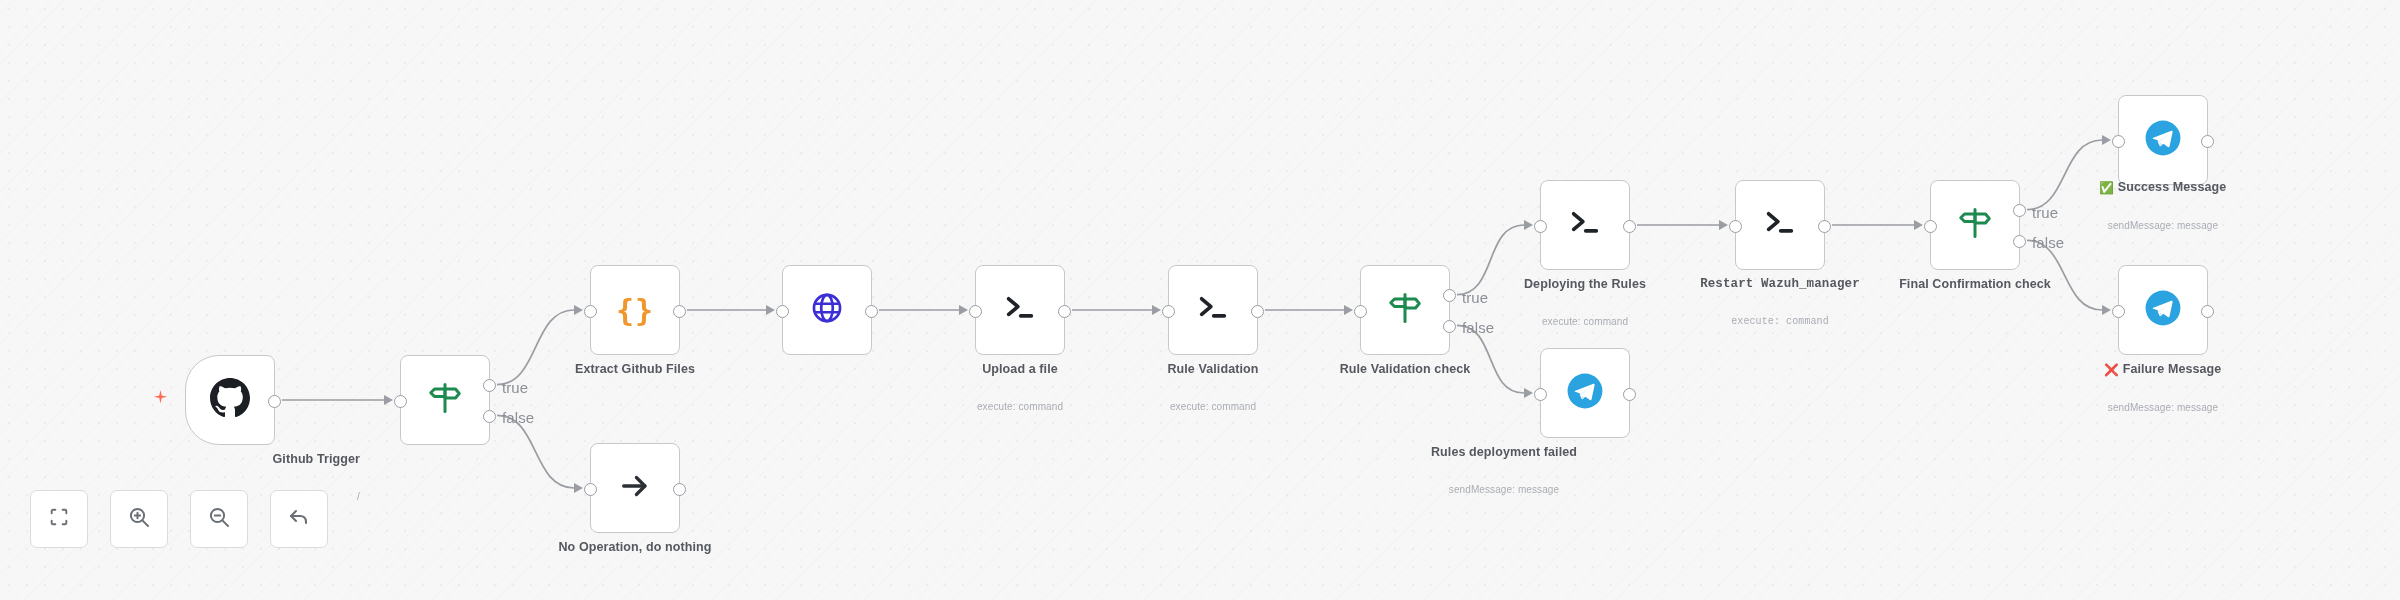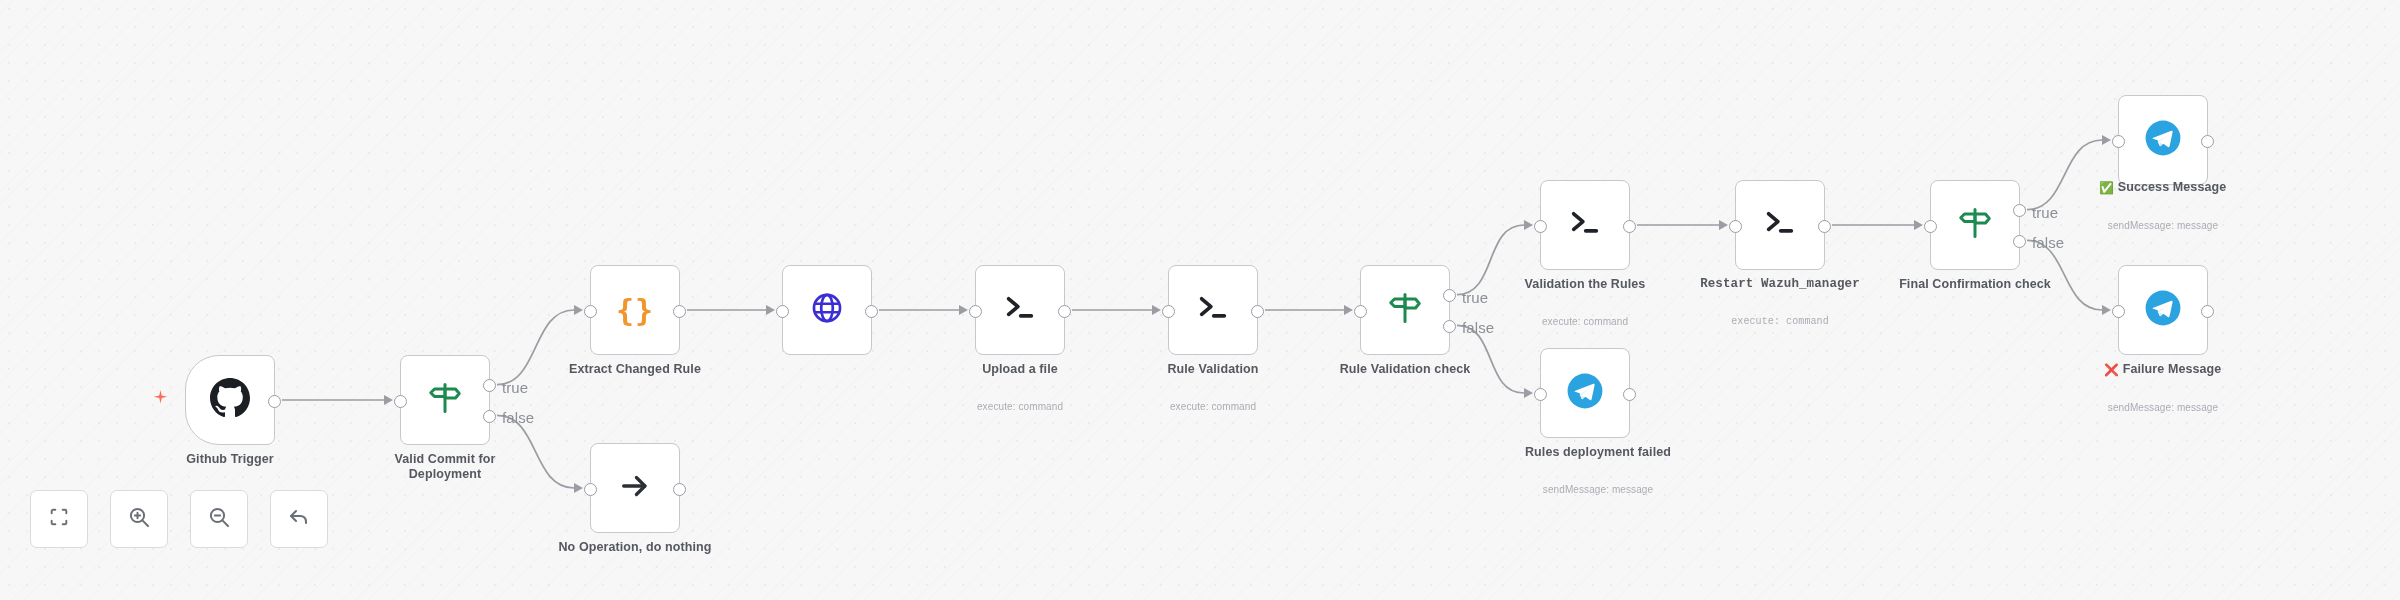--- a/index.html
+++ b/index.html
@@ -121,50 +121,46 @@
       <polygon points="2102,135 2111,140 2102,145" fill="#9a9da3"></polygon>
       <path d="M2027 240.3 C2068.25 240.3, 2060.75 310, 2102 310" fill="none" stroke="#9a9da3" stroke-width="1.7"></path>
       <polygon points="2102,305 2111,310 2102,315" fill="#9a9da3"></polygon>
     </svg>
 <div class="node trigger" style="left: 185px; top: 355px; width: 90px; height: 90px;">
       <span><svg width="40" height="40" viewBox="0 0 16 16" aria-hidden="true">
           <path fill="#1b1f23" d="M8 0C3.58 0 0 3.58 0 8c0 3.54 2.29 6.53 5.47 7.59.4.07.55-.17.55-.38 0-.19-.01-.82-.01-1.49-2.01.37-2.53-.49-2.69-.94-.09-.23-.48-.94-.82-1.13-.28-.15-.68-.52-.01-.53.63-.01 1.08.58 1.23.82.72 1.21 1.87.87 2.33.66.07-.52.28-.87.51-1.07-1.78-.2-3.64-.89-3.64-3.95 0-.87.31-1.59.82-2.15-.08-.2-.36-1.02.08-2.12 0 0 .67-.21 2.2.82.64-.18 1.32-.27 2-.27s1.36.09 2 .27c1.53-1.04 2.2-.82 2.2-.82.44 1.1.16 1.92.08 2.12.51.56.82 1.27.82 2.15 0 3.07-1.87 3.75-3.65 3.95.29.25.54.73.54 1.48 0 1.07-.01 1.93-.01 2.2 0 .21.15.46.55.38A8.01 8.01 0 0 0 16 8c0-4.42-3.58-8-8-8z"></path>
         </svg></span>
       <span class="port out" style="top: 38.5px;"></span>
     </div>
-    <div class="caption" style="left: 100px; top: 452px; width: 260px;">
+    <div class="caption" style="left: 100px; top: 452px; width: 260px; text-align: right;">
       <div class="title">Github Trigger</div>
       <div class="subtitle">/</div>
     </div>
     <div class="bolt" style="left: 153px; top: 390px;"><svg width="15" height="18" viewBox="0 0 12 16" aria-hidden="true">
         <path fill="#ff6d5a" d="M6 0 7.1 4.9 12 6 7.1 7.1 6 12 4.9 7.1 0 6 4.9 4.9z"></path>
       </svg></div>
     <div class="port-label" style="left: 502px; top: 378.7px;">true</div>
     <div class="port-label" style="left: 502px; top: 409.3px;">false</div>
     <div class="node" style="left: 400px; top: 355px; width: 90px; height: 90px;">
       <span><svg width="36" height="36" viewBox="0 0 24 24" aria-hidden="true" fill="none" stroke="#1d8a4f" stroke-width="2" stroke-linecap="round" stroke-linejoin="round">
           <path d="M12 3v18"></path>
           <path d="M12 6h7l2.5 3L19 12h-7z"></path>
           <path d="M12 8H5L2.5 10.5 5 13h7" transform="translate(0,-2)"></path>
         </svg></span>
       <span class="port in" style="top: 38.5px;"></span>
       <span class="port out" style="top: 23.2px;"></span>
       <span class="port out" style="top: 53.8px;"></span>
     </div>
-    <div class="caption" style="left: 315px; top: 452px; width: 260px;">
-      <div class="title wrap">Valid Commit for
-Deployment</div>
-    </div>
     <div class="node" style="left: 590px; top: 265px; width: 90px; height: 90px;">
       <span class="ic-code">{}</span>
       <span class="port in" style="top: 38.5px;"></span>
       <span class="port out" style="top: 38.5px;"></span>
     </div>
     <div class="caption" style="left: 505px; top: 362px; width: 260px;">
-      <div class="title">Extract Changed Rule</div>
+      <div class="title">Extract Github Files</div>
     </div>
     <div class="node" style="left: 590px; top: 443px; width: 90px; height: 90px;">
       <span><svg width="34" height="34" viewBox="0 0 24 24" aria-hidden="true" fill="none" stroke="#2b2f36" stroke-width="2.3" stroke-linecap="round" stroke-linejoin="round">
           <path d="M4 12h15"></path>
           <path d="M13 6l6 6-6 6"></path>
         </svg></span>
       <span class="port in" style="top: 38.5px;"></span>
       <span class="port out" style="top: 38.5px;"></span>
     </div>
     <div class="caption" style="left: 505px; top: 540px; width: 260px;">
@@ -220,34 +216,34 @@
     </div>
     <div class="node" style="left: 1540px; top: 180px; width: 90px; height: 90px;">
       <span><svg width="34" height="34" viewBox="0 0 24 24" aria-hidden="true" fill="none" stroke="#1f2328" stroke-width="2.6" stroke-linecap="round" stroke-linejoin="round">
           <path d="M4 5.5 10.5 11 4 16.5"></path>
           <path d="M12.5 17.5H20"></path>
         </svg></span>
       <span class="port in" style="top: 38.5px;"></span>
       <span class="port out" style="top: 38.5px;"></span>
     </div>
     <div class="caption" style="left: 1455px; top: 277px; width: 260px;">
-      <div class="title">Validation the Rules</div>
+      <div class="title">Deploying the Rules</div>
       <div class="subtitle">execute: command</div>
     </div>
     <div class="node" style="left: 1540px; top: 348px; width: 90px; height: 90px;">
       <span><svg width="38" height="38" viewBox="0 0 48 48" aria-hidden="true">
           <circle cx="24" cy="24" r="22" fill="#2aa3e0"></circle>
           <path fill="#ffffff" d="M34.6 14.8 11.8 23.6c-1.2.5-1.2 1.2-.2 1.5l5.7 1.8 2.2 6.7c.3.8.5.9 1 .9.5 0 .7-.2 1.1-.6l2.8-2.7 5.8 4.3c1.1.6 1.8.3 2.1-1l3.8-17.9c.3-1.5-.5-2.2-1.5-1.8z"></path>
           <path fill="#cfe9f7" d="m19.9 29.5.5 5.1 2.5-2.8-3-2.3z"></path>
           <path fill="#e8f4fc" d="m31.3 19.6-13.9 8.4.4 3.3 2.1-2.1 11.4-9.6z"></path>
         </svg></span>
       <span class="port in" style="top: 38.5px;"></span>
       <span class="port out" style="top: 38.5px;"></span>
     </div>
-    <div class="caption" style="left: 1468px; top: 445px; width: 260px;">
+    <div class="caption" style="left: 1374px; top: 445px; width: 260px;">
       <div class="title">Rules deployment failed</div>
       <div class="subtitle">sendMessage: message</div>
     </div>
     <div class="node" style="left: 1735px; top: 180px; width: 90px; height: 90px;">
       <span><svg width="34" height="34" viewBox="0 0 24 24" aria-hidden="true" fill="none" stroke="#1f2328" stroke-width="2.6" stroke-linecap="round" stroke-linejoin="round">
           <path d="M4 5.5 10.5 11 4 16.5"></path>
           <path d="M12.5 17.5H20"></path>
         </svg></span>
       <span class="port in" style="top: 38.5px;"></span>
       <span class="port out" style="top: 38.5px;"></span>

